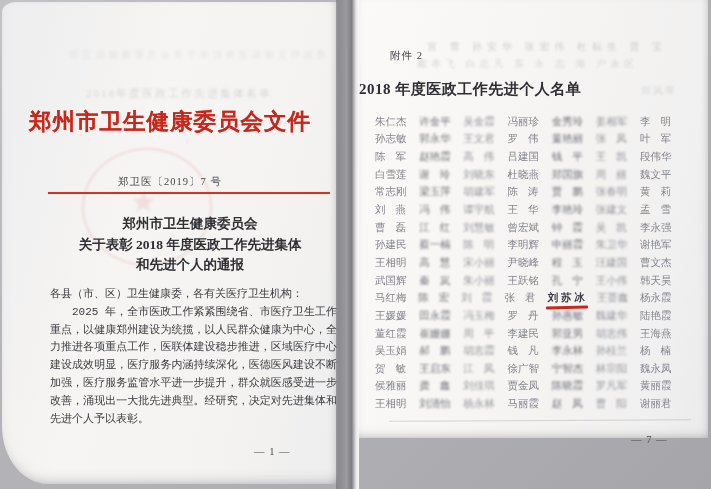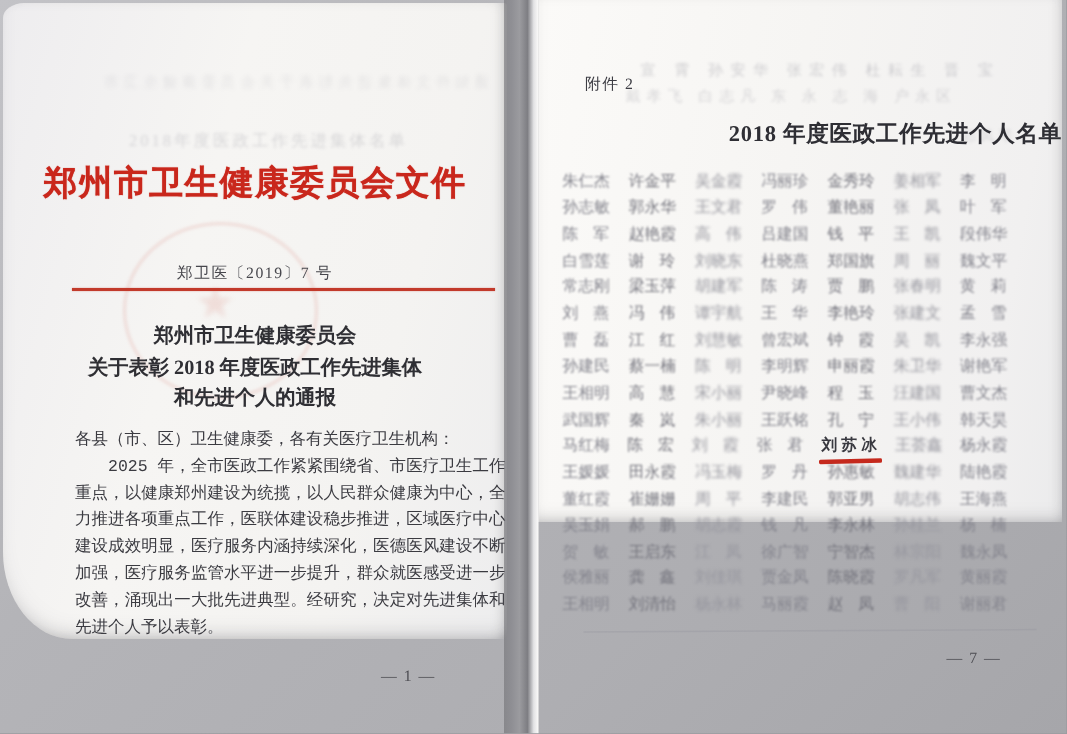--- a/index.html
+++ b/index.html
@@ -1,64 +1,64 @@
 <!DOCTYPE html>
 <html><head>
 <meta charset="utf-8">
 <style>
   html,body{margin:0;padding:0;background:#9b9b9f;}
   #stage{position:relative;width:711px;height:489px;overflow:hidden;
          background:linear-gradient(135deg,#c3c3c7 0%,#b4b4b8 35%,#aeaeb2 70%,#a6a6aa 100%);
          font-family:"Liberation Serif","DejaVu Serif",serif;}
   
-  .page-left{position:absolute;left:2px;top:2px;width:336px;height:424px;
+  .page-left{position:absolute;left:2px;top:2px;width:336px;height:482px;
     background:linear-gradient(105deg,#eeedef 0%,#f6f5f3 38%,#f4f3f1 72%,#ededee 100%);
     border-radius:14px 2px 4px 46px / 10px 2px 4px 58px;
     box-shadow:inset -6px 0 10px -6px rgba(90,90,95,.45), inset 0 -8px 14px -9px rgba(100,100,105,.5);}
   .ghost{position:absolute;color:#6d6d7a;pointer-events:none;}
   .lp-ghost1{left:52px;top:46px;width:272px;font-size:10px;letter-spacing:3px;
     opacity:.13;filter:blur(1.4px);transform:scaleX(-1);white-space:nowrap;overflow:hidden;}
   .lp-ghost2{left:84px;top:84px;width:240px;font-size:11px;letter-spacing:2px;
     opacity:.22;filter:blur(1.1px);white-space:nowrap;overflow:hidden;}
   .letterhead{position:absolute;left:0;top:104px;width:100%;text-align:center;
     font-size:22.5px;font-weight:bold;letter-spacing:1px;color:#c9271c;
     text-shadow:0 0 .6px rgba(201,39,28,.8);filter:blur(.15px);}
   .docnum{position:absolute;left:0;top:173px;width:100%;text-align:center;
     font-size:10.5px;color:#47474d;letter-spacing:1px;filter:blur(.2px);}
   .redrule{position:absolute;left:46px;top:190px;width:282px;height:2px;
     background:#c23a2b;box-shadow:0 0 1px rgba(194,58,43,.6);}
   .sealghost{position:absolute;left:80px;top:146px;width:126px;height:114px;
     border:2px solid rgba(208,88,74,.15);border-radius:50%;filter:blur(1px);}
   .sealstar{position:absolute;left:128px;top:182px;font-size:30px;
     color:rgba(205,85,70,.14);filter:blur(1.6px);}
   .doc-title{position:absolute;left:0;top:212px;width:100%;text-align:center;
-    font-size:13.5px;font-weight:bold;color:#2f2f34;line-height:20.5px;filter:blur(.15px);}
+    font-size:13.5px;font-weight:bold;color:#2f2f34;line-height:20.5px;filter:blur(.15px);padding-left:20px;}
   .body-text{position:absolute;left:48px;top:284px;width:287px;
     font-size:11px;line-height:17.8px;color:#3b3b41;text-align:justify;filter:blur(.2px);font-family:Liberation Mono, monospace;}
   .body-text p{margin:0;text-indent:22px;}
   .body-text p.salute{text-indent:0;}
   .pagenum-left{position:absolute;left:252px;top:444px;font-size:10.5px;
     color:#4c4c52;letter-spacing:1px;white-space:nowrap;}
   
   .gutter{position:absolute;left:336px;top:0;width:23px;height:489px;
     background:linear-gradient(to right,rgba(104,104,108,.55) 0%,rgba(141,141,146,.95) 22%,
       rgba(154,154,158,.95) 45%,rgba(120,120,125,.9) 68%,rgba(226,226,228,1) 86%,#fcfbfa 100%);}
   
-  .page-right{position:absolute;left:359px;top:0;width:349px;height:348px;
+  .page-right{position:absolute;left:359px;top:0;width:349px;height:438px;
     background:linear-gradient(100deg,#fbfaf8 0%,#f6f5f3 45%,#f1f0f0 85%,#ebebec 100%);
     box-shadow:inset 0 -7px 12px -8px rgba(100,100,105,.55), inset -5px 0 9px -6px rgba(120,120,125,.4);}
   .rp-ghost1{left:68px;top:40px;width:276px;font-size:10px;letter-spacing:5px;
     opacity:.30;filter:blur(1.1px);white-space:nowrap;overflow:hidden;}
   .rp-ghost2{left:58px;top:57px;width:286px;font-size:10px;letter-spacing:4px;
     opacity:.24;filter:blur(1.2px);white-space:nowrap;overflow:hidden;}
   .rp-ghost3{left:282px;top:84px;font-size:10px;letter-spacing:2px;
     opacity:.20;filter:blur(1px);white-space:nowrap;}
   .attach{position:absolute;left:31px;top:49px;font-size:10.5px;color:#3d3d44;
     letter-spacing:1px;filter:blur(.2px);}
-  .list-title{position:absolute;left:0;top:80px;width:100%;text-align:right;
+  .list-title{position:absolute;left:0;top:80px;width:100%;text-align:left;
     font-size:15px;font-weight:bold;letter-spacing:.5px;color:#2e2e34;filter:blur(.15px);}
   .name-grid{position:absolute;left:16px;top:113px;width:296px;}
   .nrow{display:flex;justify-content:space-between;height:17.65px;align-items:center;}
   .nm{display:inline-flex;justify-content:space-between;width:31px;
     font-size:10.5px;line-height:12px;position:relative;}
   .s0{color:#84848d;filter:blur(.75px);}
   .s1{color:#96969e;filter:blur(.95px);}
   .s2{color:#75757e;filter:blur(.8px);}
   .nm.hl{color:#393940;filter:blur(.25px);font-weight:600;width:37px;}
   .redline{position:absolute;left:-2px;right:-3px;bottom:-4px;height:2.5px;

